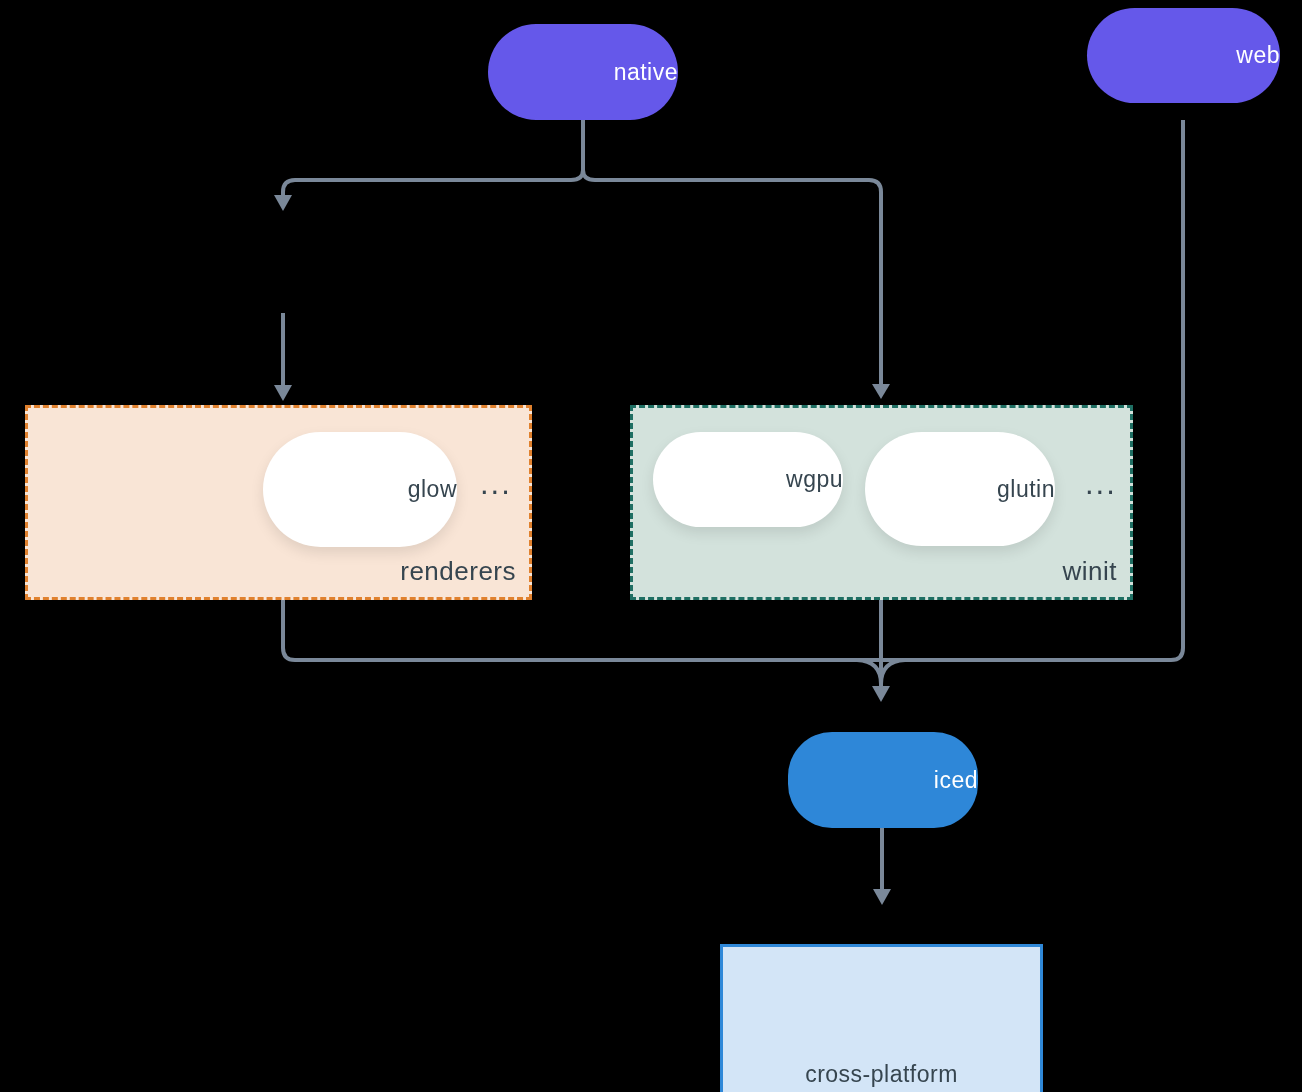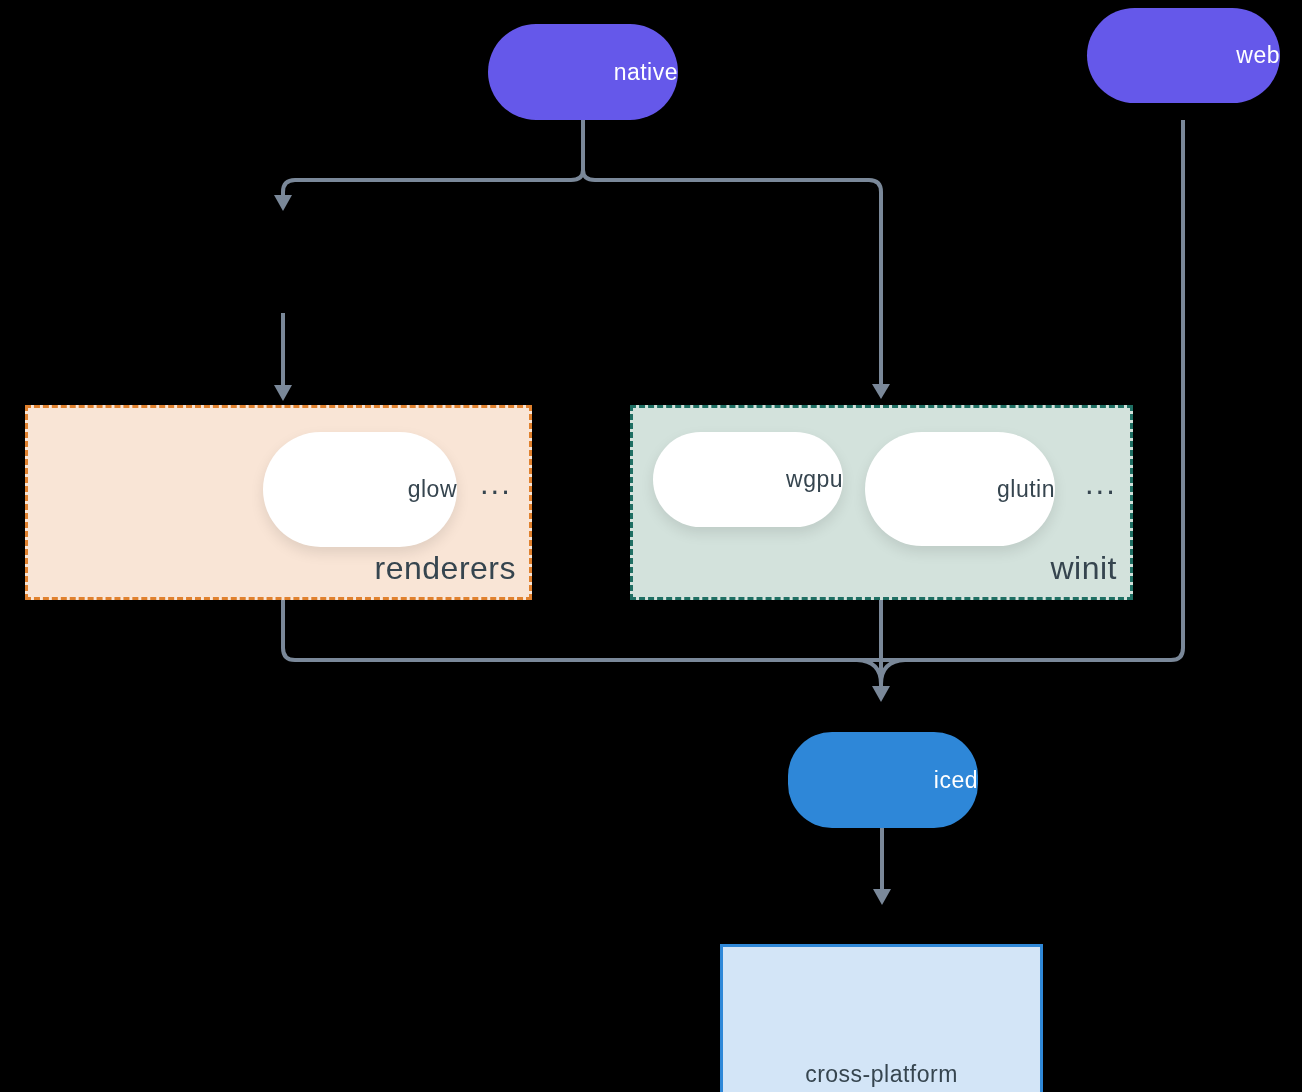--- a/index.html
+++ b/index.html
@@ -25,21 +25,21 @@
     background:#FFFFFF;color:#36454F;
     box-shadow:0 6px 14px rgba(0,0,0,0.10);
   }
   .group{
     position:absolute;box-sizing:border-box;
   }
   .group.renderers{background:#F9E5D6;border:3px dashed #E0812E;}
   .group.shells{background:#D3E2DC;border:3px dashed #1F6F63;}
   .group-label{
     position:absolute;right:13px;bottom:10px;
-    font-size:32px;color:#36454F;letter-spacing:.5px;
+    font-size:26px;color:#36454F;letter-spacing:.5px;
   }
   .dots{
     position:absolute;
     font-size:31px;color:#36454F;letter-spacing:2px;
   }
   .appbox{
     background:#D3E5F7;border:3px solid #2F88D8;
     color:#36454F;text-align:center;
     flex-direction:column;line-height:49px;
   }

